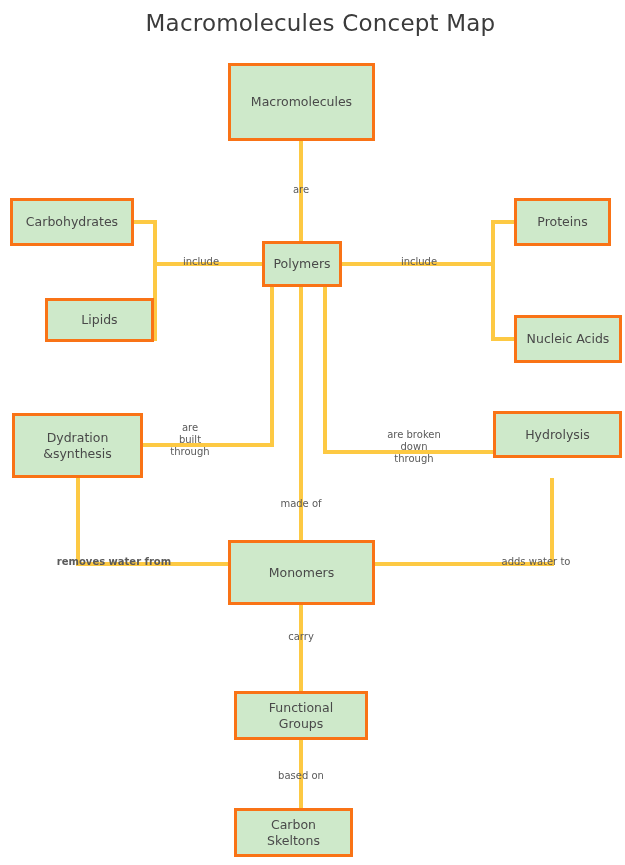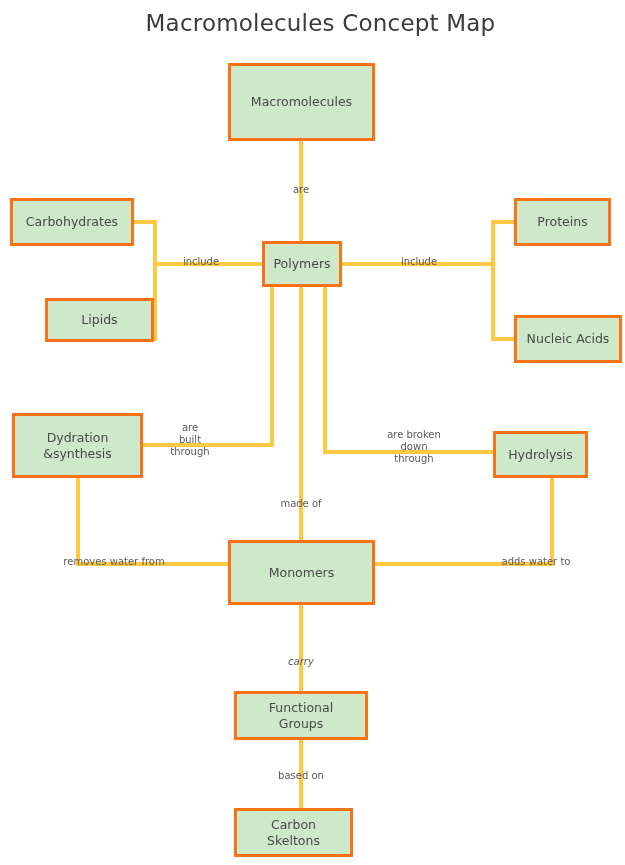--- a/index.html
+++ b/index.html
@@ -135,21 +135,21 @@
 
   <div class="node-box" style="left:514px; top:315px; width:108px; height:48px;">
     <span class="node-label">Nucleic Acids</span>
   </div>
 
   <div class="node-box" style="left:12px; top:413px; width:131px; height:65px;">
     <span class="node-label">Dydration
 &amp;synthesis</span>
   </div>
 
-  <div class="node-box" style="left:493px; top:431px; width:95px; height:47px;">
+  <div class="node-box" style="left:493px; top:411px; width:129px; height:47px;">
     <span class="node-label">Hydrolysis</span>
   </div>
 
   <div class="node-box" style="left:228px; top:540px; width:147px; height:65px;">
     <span class="node-label">Monomers</span>
   </div>
 
   <div class="node-box" style="left:234px; top:691px; width:134px; height:49px;">
     <span class="node-label">Functional
 Groups</span>
@@ -169,21 +169,21 @@
   <div class="edge-label" style="left:158px; top:422px; width:64px;">are
 built
 through</div>
 
   <div class="edge-label" style="left:367px; top:429px; width:94px;">are broken
 down
 through</div>
 
   <div class="edge-label" style="left:263px; top:498px; width:76px;">made of</div>
 
-  <div class="edge-label" style="left:38px; top:556px; width:152px;">removes water from</div>
+  <div class="edge-label" style="left:38px; top:556px; width:152px;font-weight:bold;">removes water from</div>
 
   <div class="edge-label" style="left:481px; top:556px; width:110px;">adds water to</div>
 
-  <div class="edge-label" style="left:272px; top:656px; width:58px;font-style:italic;">carry</div>
+  <div class="edge-label" style="left:272px; top:631px; width:58px;">carry</div>
 
   <div class="edge-label" style="left:261px; top:770px; width:80px;">based on</div>
 
 </div>
 
 </body></html>

